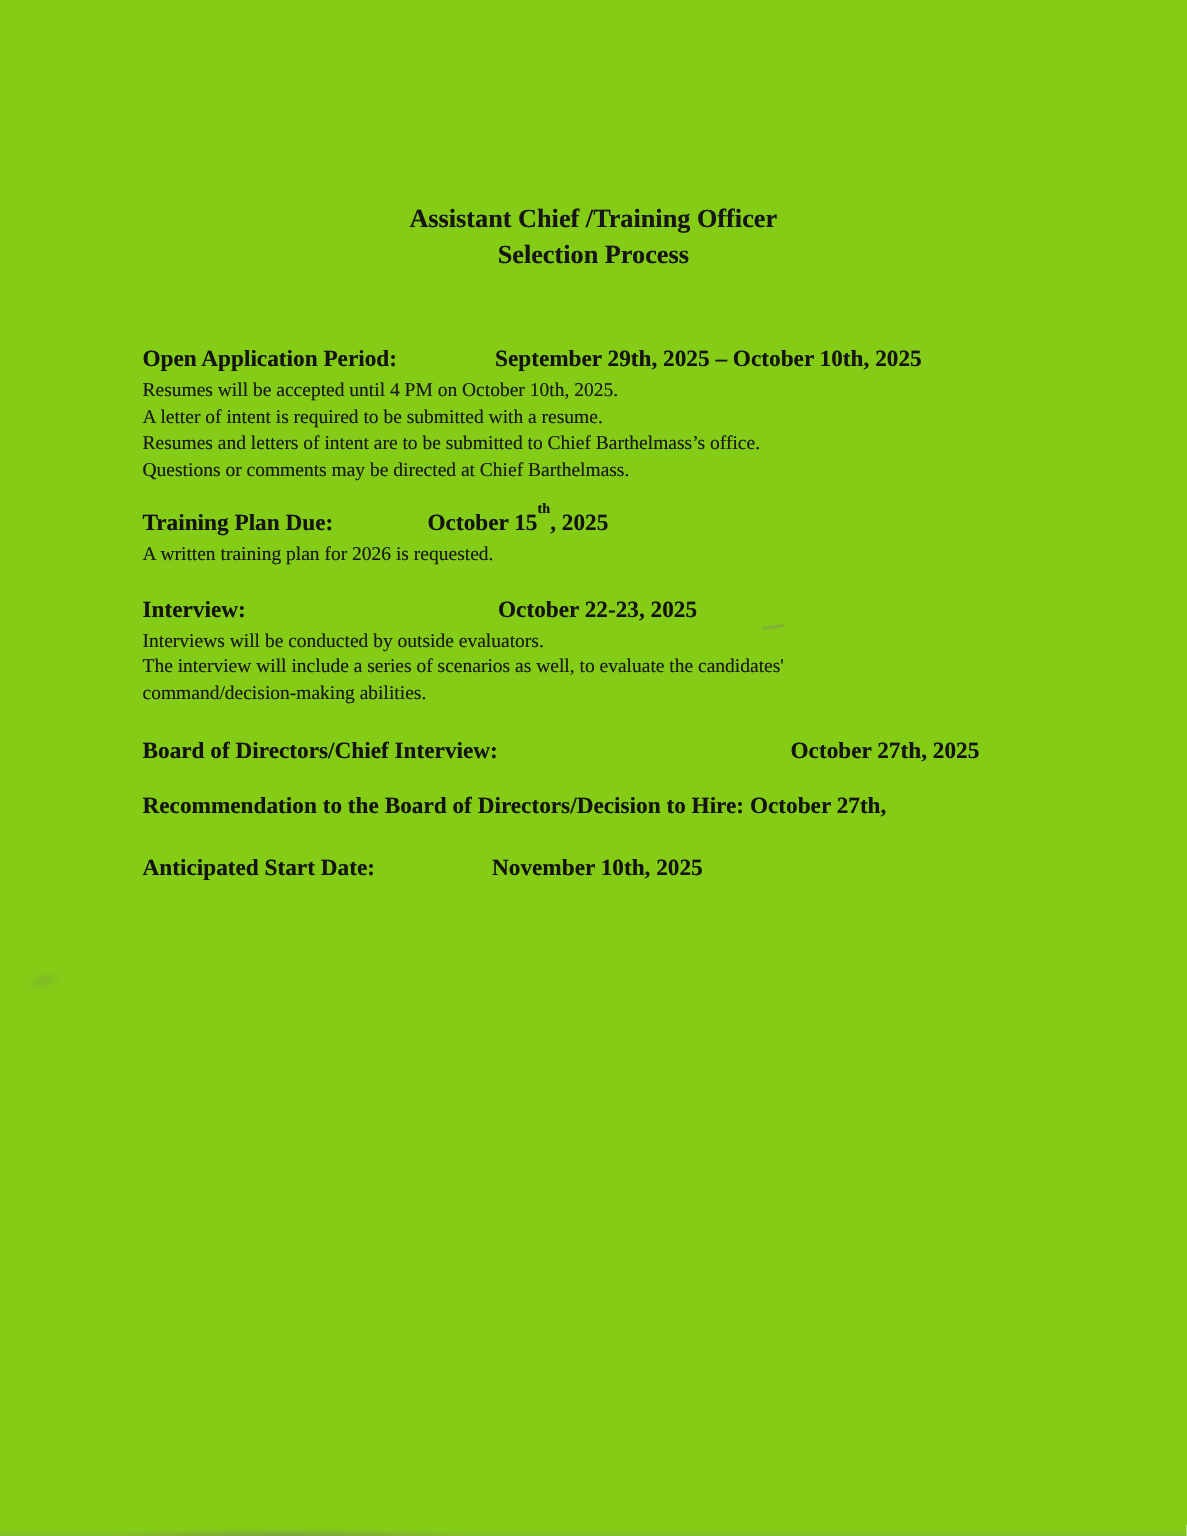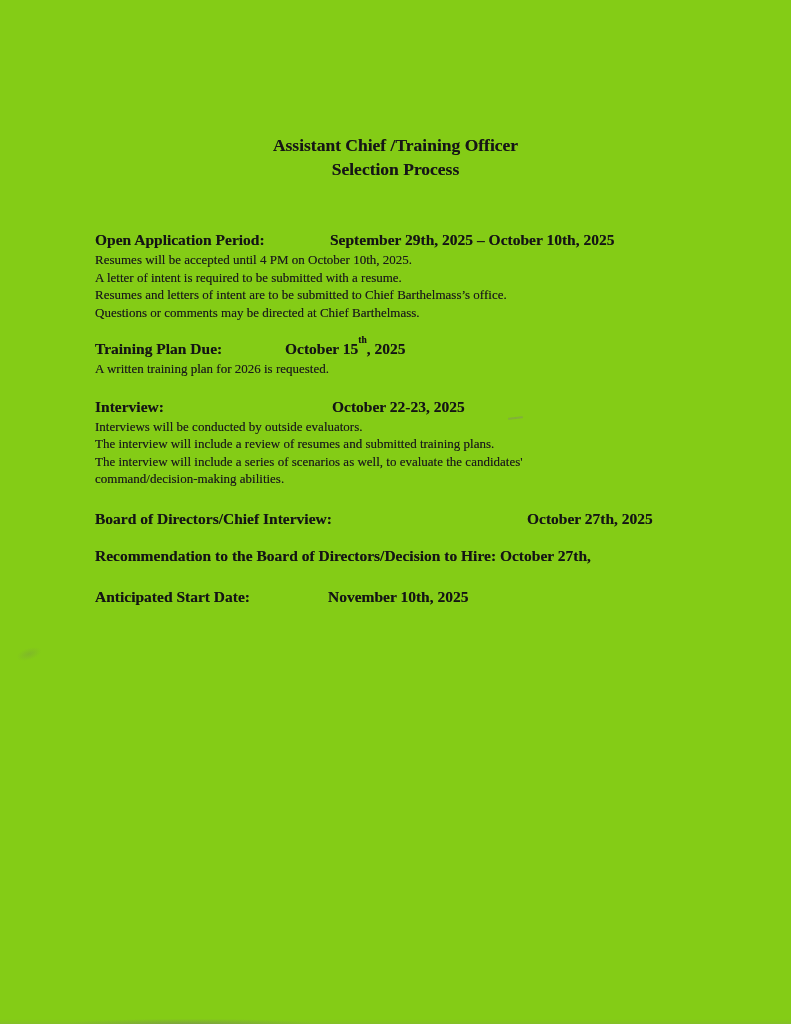--- a/index.html
+++ b/index.html
@@ -142,21 +142,20 @@
       </div>
     </div>
 
     <div class="section s3">
       <div class="hrow">
         <span>Interview:</span>
         <span class="date d3">October 22-23, 2025</span>
       </div>
       <div class="body">
         <p class="bl">Interviews will be conducted by outside evaluators.</p>
-        <p class="bl">The interview will include a review of resumes and submitted training plans.</p>
         <p class="bl">The interview will include a series of scenarios as well, to evaluate the candidates'</p>
         <p class="bl">command/decision-making abilities.</p>
       </div>
     </div>
 
     <div class="section s4">
       <div class="hrow">
         <span>Board of Directors/Chief Interview:</span>
         <span class="date d4">October 27th, 2025</span>
       </div>

